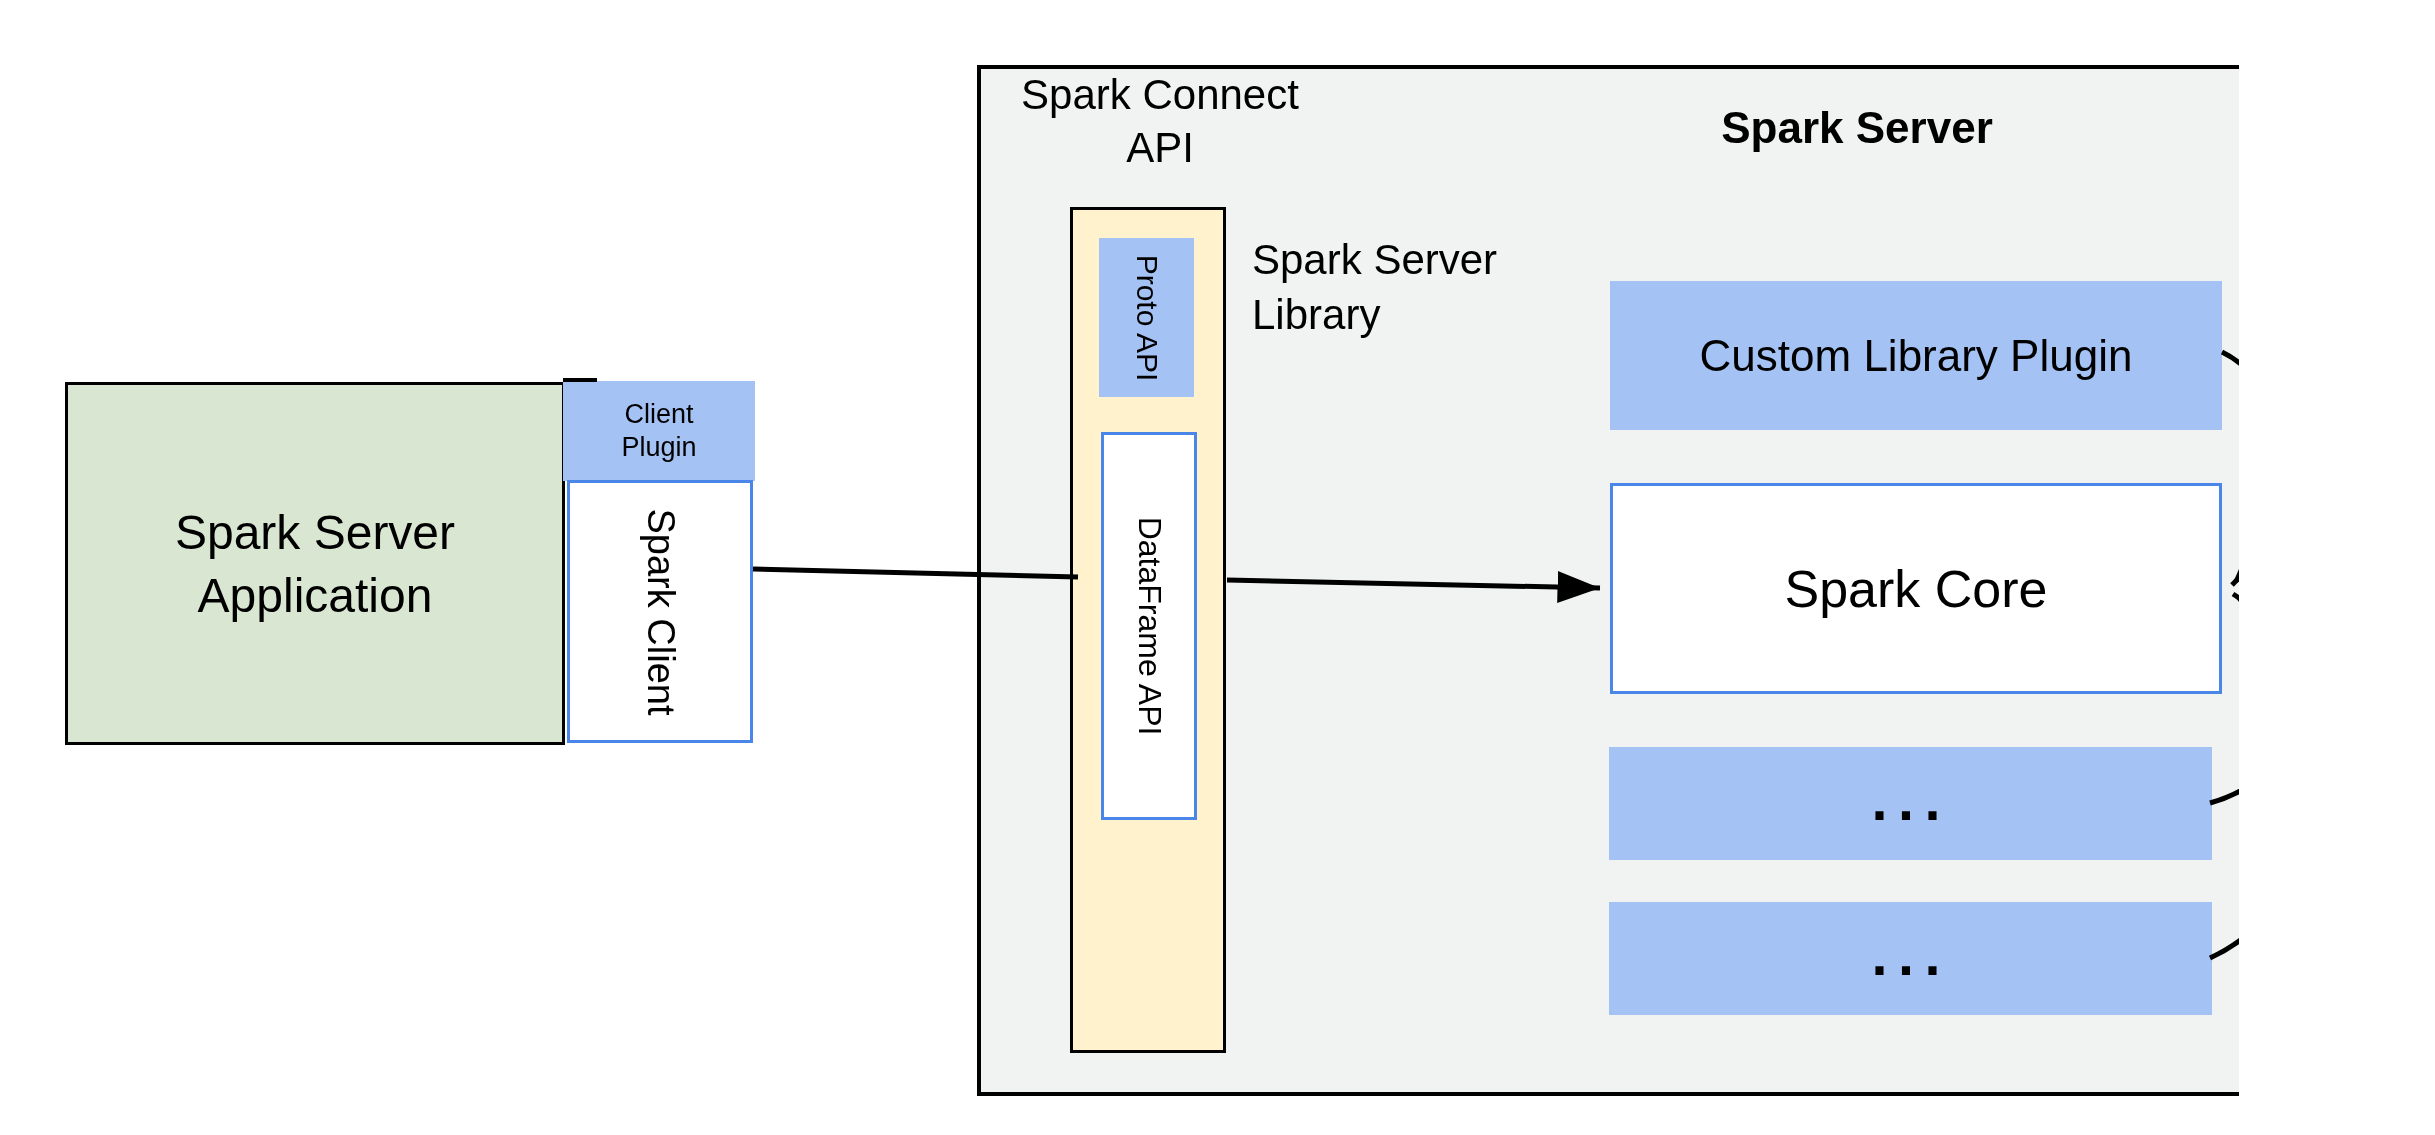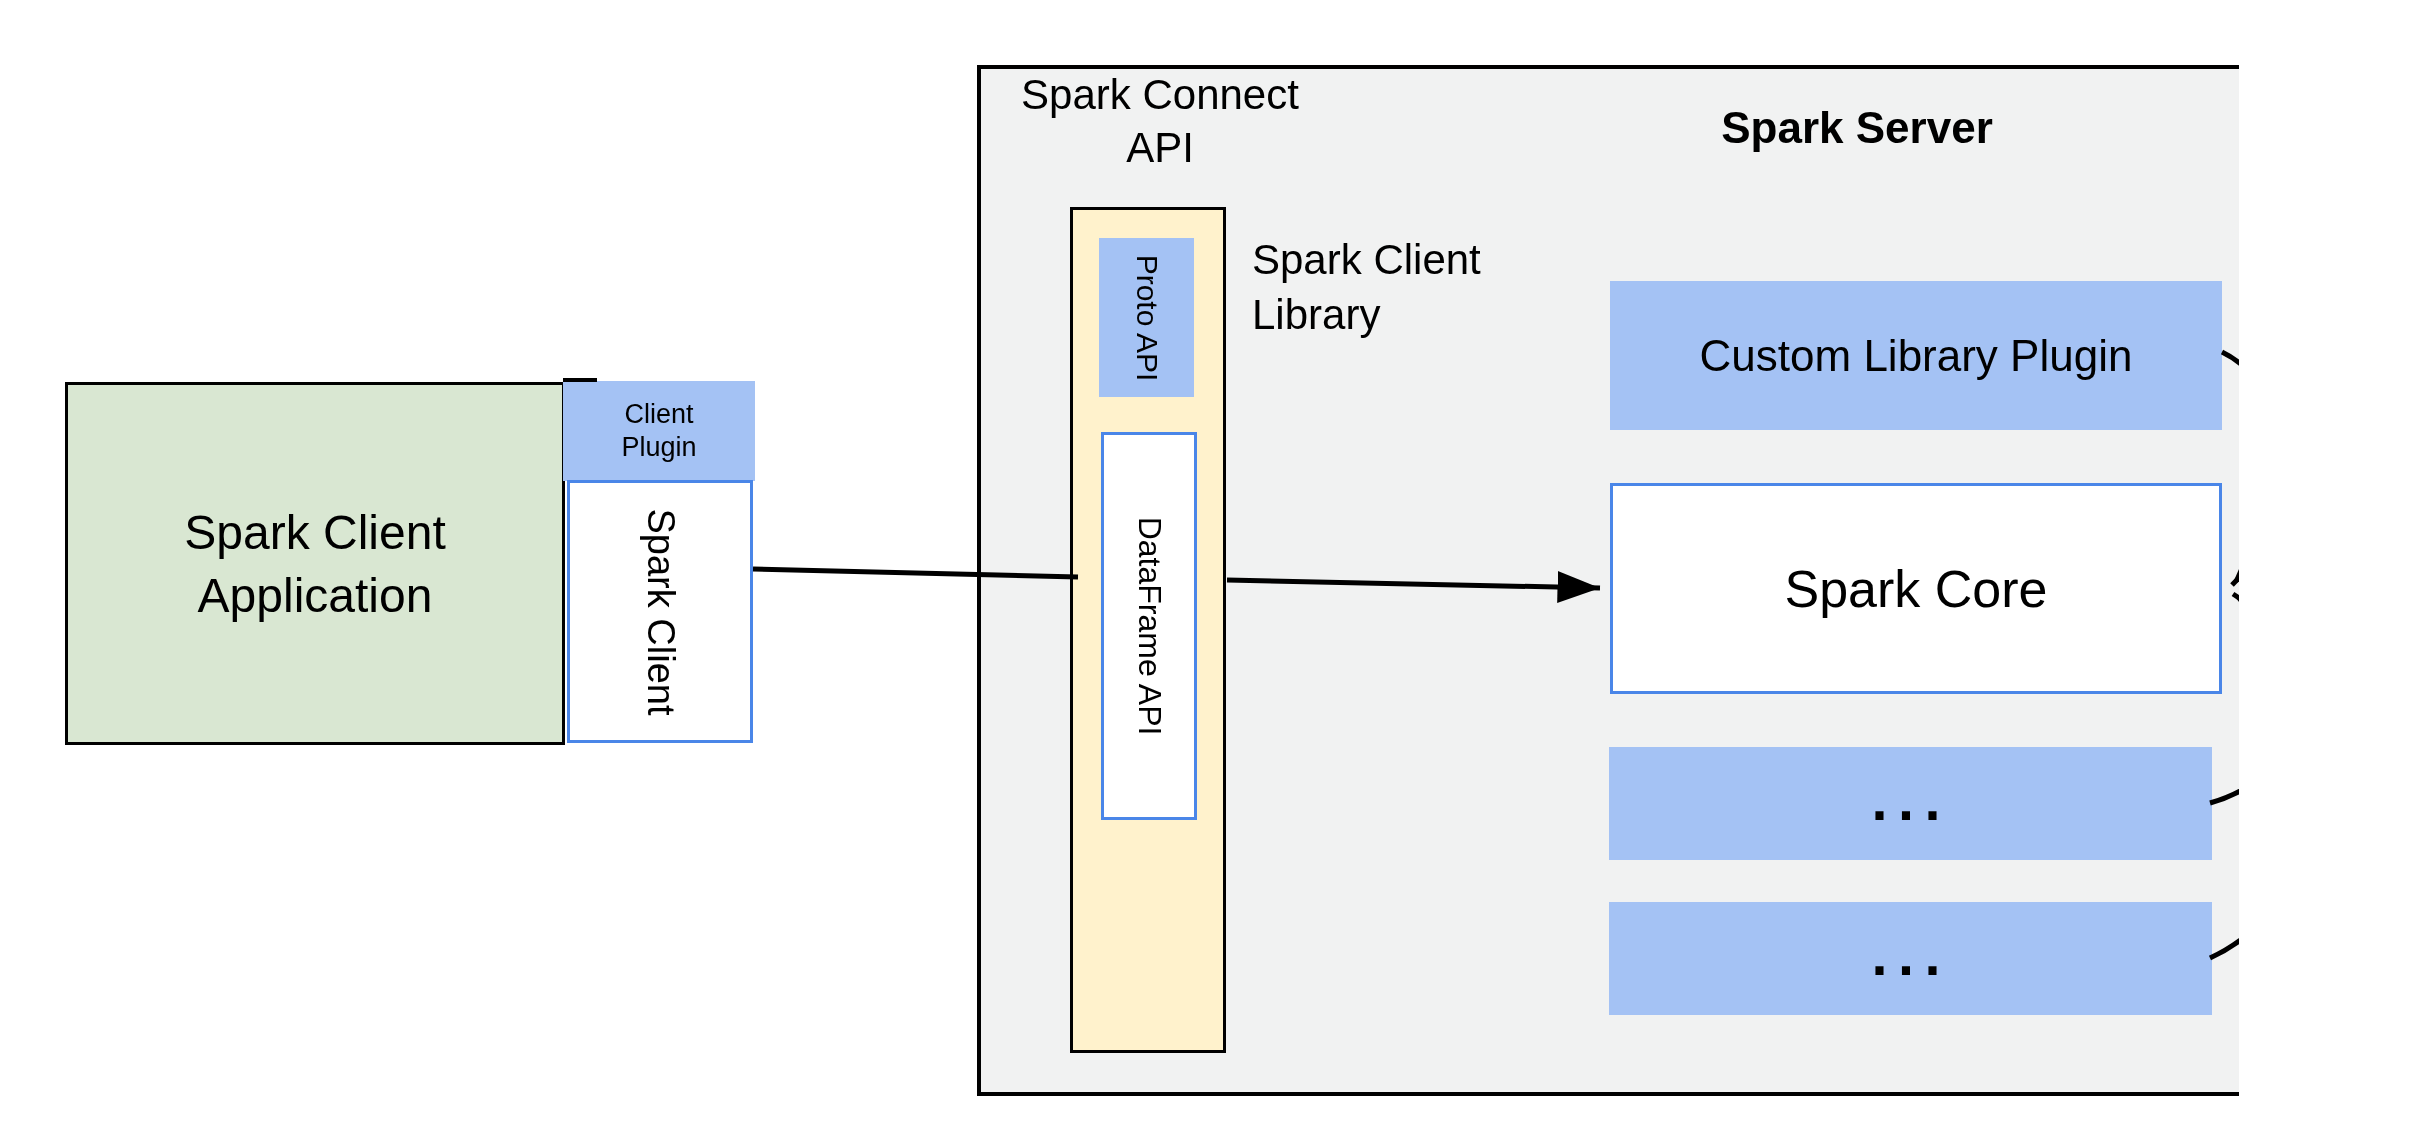--- a/index.html
+++ b/index.html
@@ -70,24 +70,24 @@
 </style>
 </head>
 <body>
 
 <div class="canvas">
 
   <div class="abs gray-box"></div>
 
   <div class="abs connect-label">Spark Connect API</div>
   <div class="abs spark-server-title">Spark Server</div>
-  <div class="abs server-lib-label">Spark Client Library</div>
+  <div class="abs server-lib-label">Spark Server Library</div>
 
   <div class="abs green-box">
-    <div class="client-app-label">Spark Client Application</div>
+    <div class="client-app-label">Spark Server Application</div>
   </div>
   <div class="abs blue-fill client-package">
     <span>Client Plugin</span>
   </div>
   <div class="abs blue-border spark-client-box">
     <span class="vtext">Spark Client</span>
   </div>
 
   <div class="abs yellow-box"></div>
   <div class="abs blue-fill proto-box">

